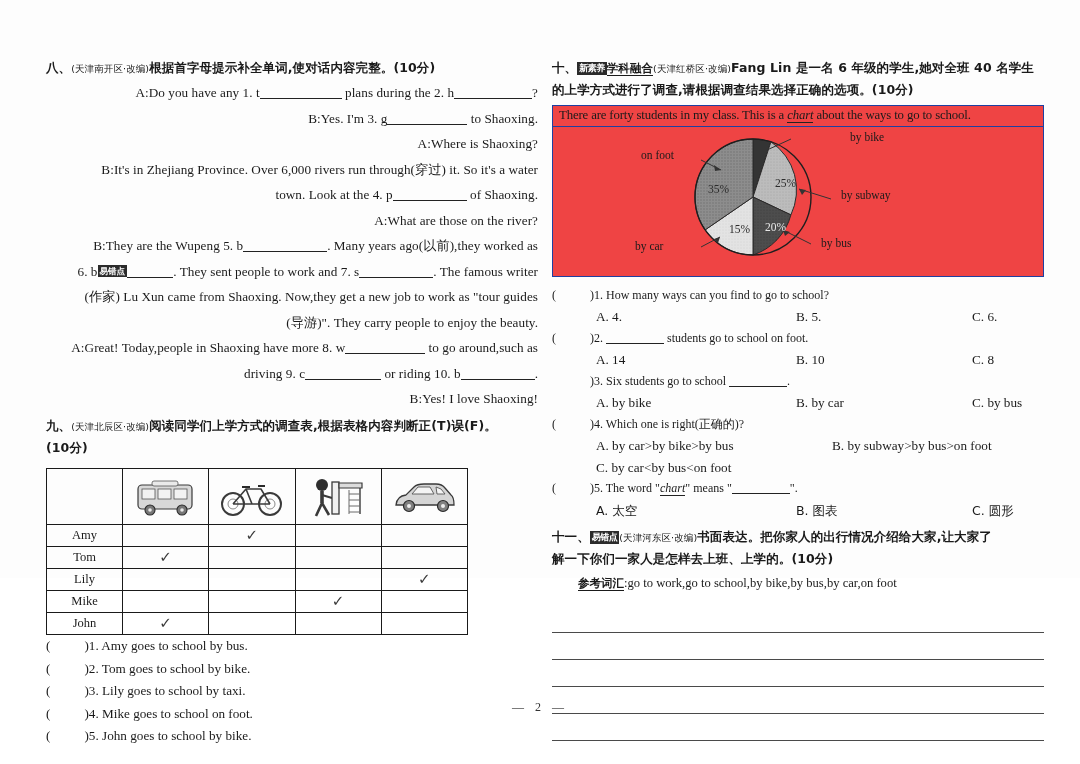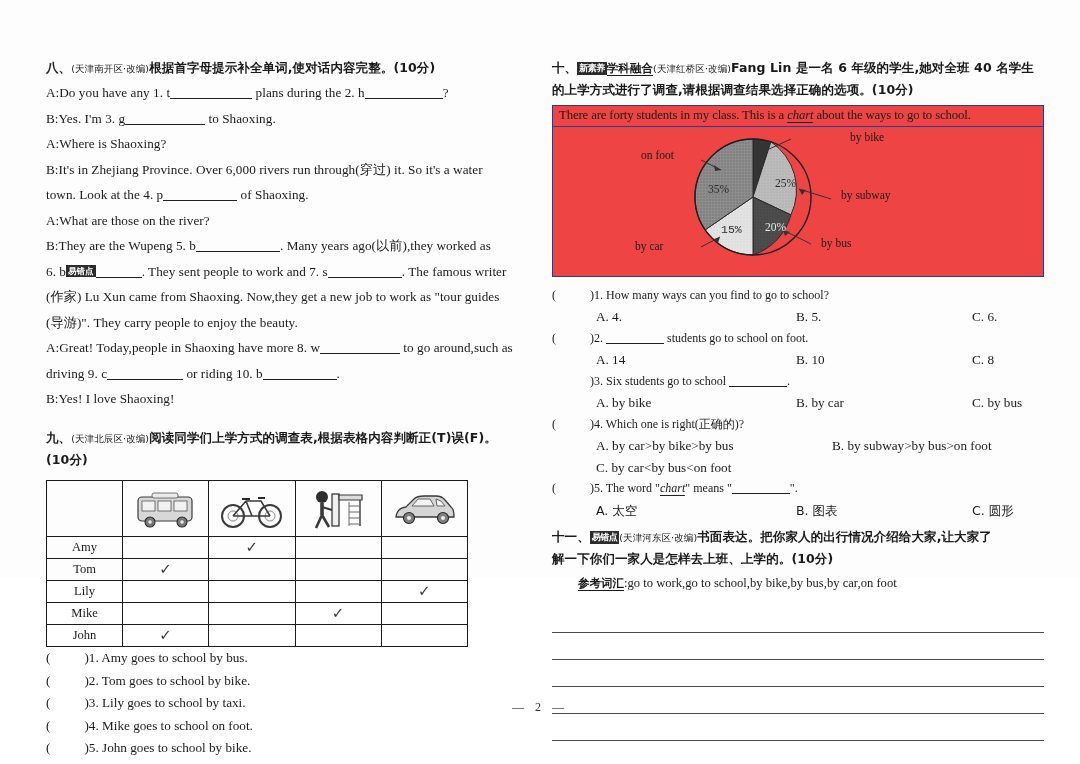--- a/index.html
+++ b/index.html
@@ -56,20 +56,21 @@
     border-bottom: 1.3px solid #1a1a1a;
     padding-bottom: 0px;
   }
 
   
   .line {
     font-size: 13.2px;
     line-height: 25.5px;
     white-space: nowrap;
     letter-spacing: .05px;
+    text-align: right;
   }
   .line.wrap { white-space: normal; }
   .blank {
     display: inline-block;
     border-bottom: 1px solid #222;
     vertical-align: -2px;
     height: 14px;
   }
   .cn { font-family: "DejaVu Sans", "Liberation Sans", sans-serif; font-size: 11.5px; }
   .inline-tag {
@@ -239,21 +240,21 @@
     <div class="line">
       <span>A:Great!  Today,people in Shaoxing have more </span><span>8. w</span><span class="blank" style="width:80px"></span><span> to go around,such as</span>
     </div>
 
     <div class="line">
       <span>driving </span><span>9. c</span><span class="blank" style="width:76px"></span><span> or riding </span><span>10. b</span><span class="blank" style="width:74px"></span><span>.</span>
     </div>
 
     <div class="line">B:Yes! I love Shaoxing!</div>
 
-    <div class="sec-head" style="margin-top:16px;">
+    <div class="sec-head" style="margin-top:4px;">
       <span class="sec-num">九、</span><span class="small-region">(天津北辰区·改编)</span><span>阅读同学们上学方式的调查表,根据表格内容判断正(T)误(F)。</span>
     </div>
     <div class="sec-head">(10分)</div>
 
     <table class="survey">
       <tbody>
           <tr class="icon-row">
         <td class="name-cell"></td>
         <td>
           <svg class="icon-svg" width="72" height="44" viewBox="0 0 72 44">
@@ -410,21 +411,21 @@
 
         <div class="pie-label" style="left:297px; top:4px;">by bike</div>
         <div class="pie-label" style="left:288px; top:62px;">by subway</div>
         <div class="pie-label" style="left:268px; top:110px;">by bus</div>
         <div class="pie-label" style="left:82px; top:113px;">by car</div>
         <div class="pie-label" style="left:88px; top:22px;">on foot</div>
 
         <div class="pie-label" style="left:155px; top:56px; color:#2b2b2b;">35%</div>
         <div class="pie-label" style="left:222px; top:50px; color:#2b2b2b;">25%</div>
         <div class="pie-label" style="left:212px; top:94px; color:#e8e8e8;">20%</div>
-        <div class="pie-label" style="left:168px; top:96px; color:#2b2b2b;font-family:Liberation Mono, monospace;">15%</div>
+        <div class="pie-label" style="left:176px; top:96px; color:#2b2b2b;">15%</div>
       </div>
     </div>
 
     <div class="mcq">
 
       <div class="q-line">(<span class="paren-gap"></span>)<span>1. How many ways can you find to go to school?</span></div>
       <div class="opt-row">
         <span class="opt a">A. 4.</span>
         <span class="opt b">B. 5.</span>
         <span class="opt c">C. 6.</span>

